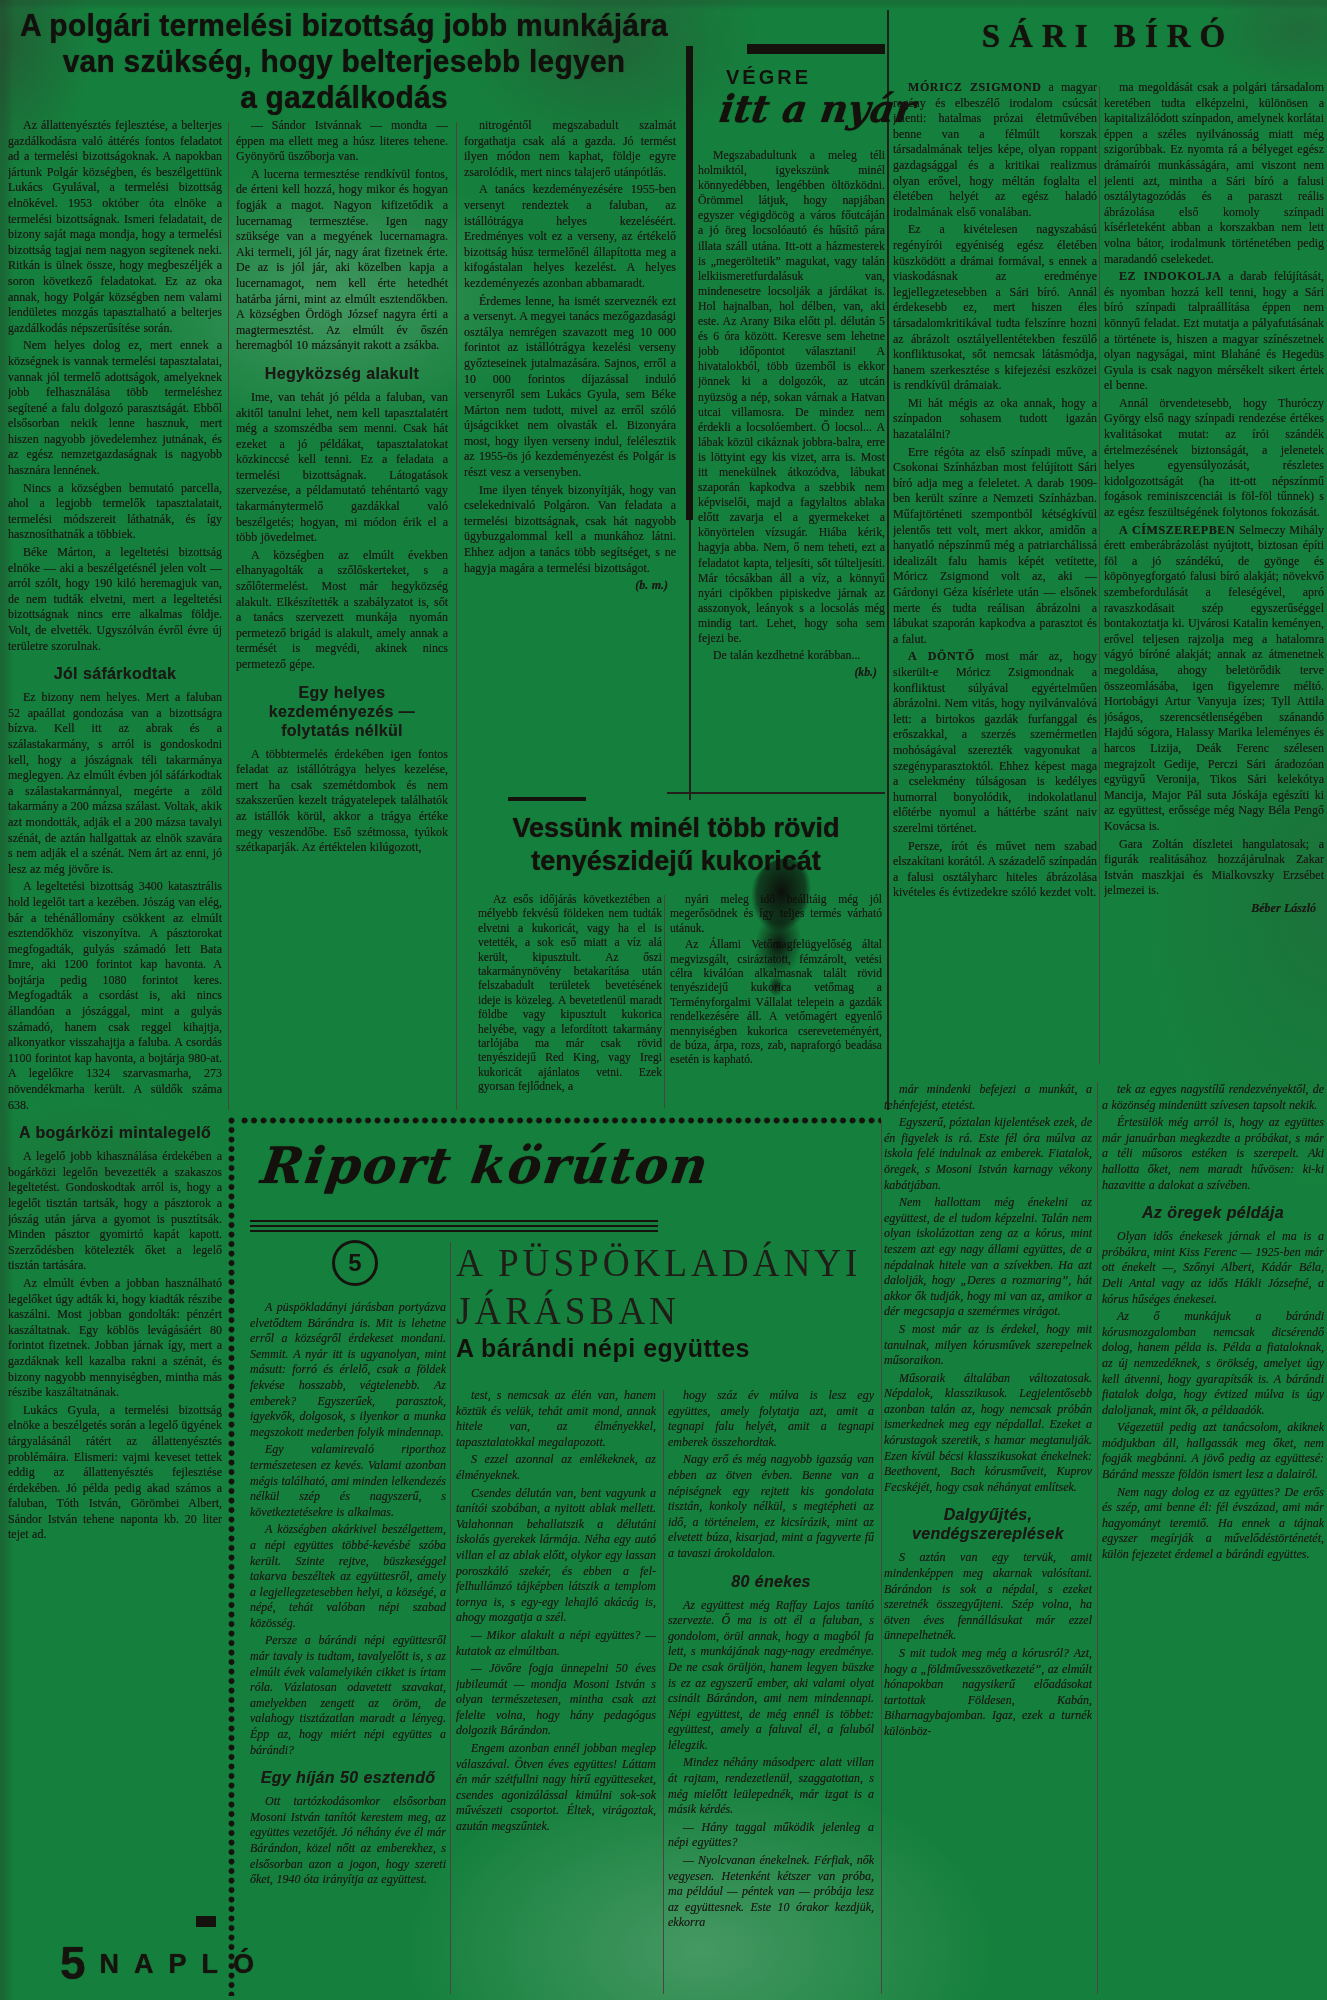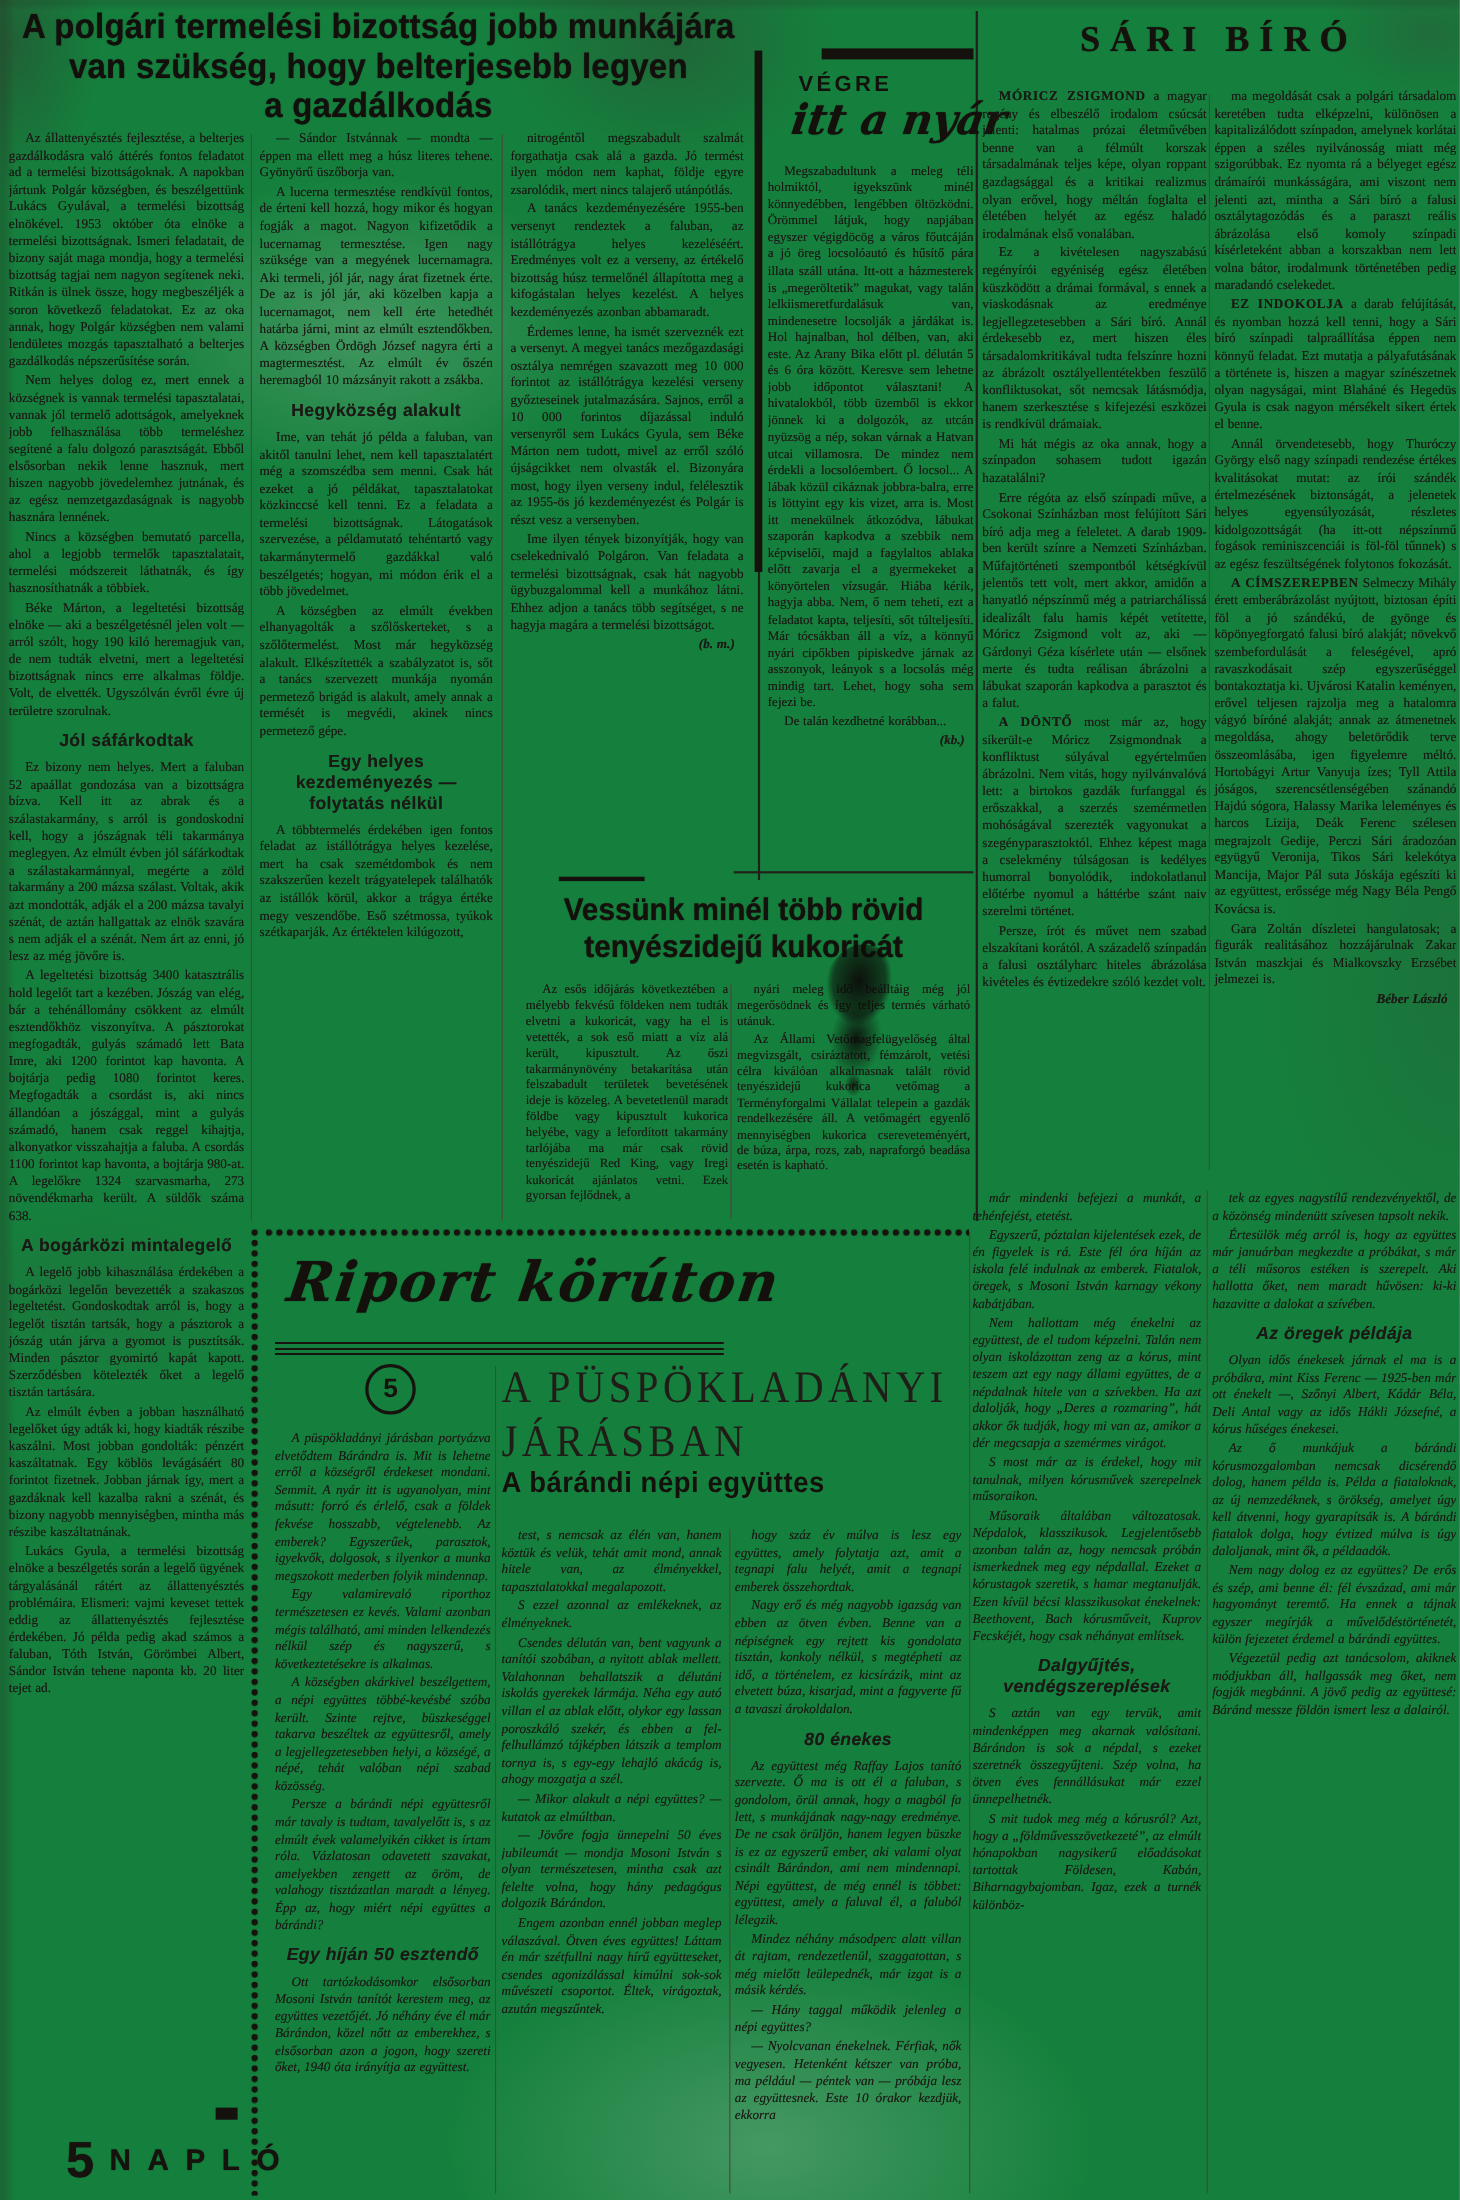--- a/index.html
+++ b/index.html
@@ -171,36 +171,36 @@
       <p>hogy száz év múlva is lesz egy együttes, amely folytatja azt, amit a tegnapi falu helyét, amit a tegnapi emberek összehordtak.</p>
       <p>Nagy erő és még nagyobb igazság van ebben az ötven évben. Benne van a népiségnek egy rejtett kis gondolata tisztán, konkoly nélkül, s megtépheti az idő, a történelem, ez kicsírázik, mint az elvetett búza, kisarjad, mint a fagyverte fű a tavaszi árokoldalon.</p>
       <h4 class="sub">80 énekes</h4>
       <p>Az együttest még Raffay Lajos tanító szervezte. Ő ma is ott él a faluban, s gondolom, örül annak, hogy a magból fa lett, s munkájának nagy-nagy eredménye. De ne csak örüljön, hanem legyen büszke is ez az egyszerű ember, aki valami olyat csinált Bárándon, ami nem mindennapi. Népi együttest, de még ennél is többet: együttest, amely a faluval él, a faluból lélegzik.</p>
       <p>Mindez néhány másodperc alatt villan át rajtam, rendezetlenül, szaggatottan, s még mielőtt leülepednék, már izgat is a másik kérdés.</p>
       <p>— Hány taggal működik jelenleg a népi együttes?</p>
       <p>— Nyolcvanan énekelnek. Férfiak, nők vegyesen. Hetenként kétszer van próba, ma például — péntek van — próbája lesz az együttesnek. Este 10 órakor kezdjük, ekkorra</p>
     </div>
   <div class="col italic" style="left:884px;top:1082px;width:208px;height:912px;">
       <p>már mindenki befejezi a munkát, a tehénfejést, etetést.</p>
-      <p>Egyszerű, póztalan kijelentések ezek, de én figyelek is rá. Este fél óra híján az iskola felé indulnak az emberek. Fiatalok, öregek, s Mosoni István karnagy vékony kabátjában.</p>
+      <p>Egyszerű, póztalan kijelentések ezek, de én figyelek is rá. Este fél óra múlva az iskola felé indulnak az emberek. Fiatalok, öregek, s Mosoni István karnagy vékony kabátjában.</p>
       <p>Nem hallottam még énekelni az együttest, de el tudom képzelni. Talán nem olyan iskolázottan zeng az a kórus, mint teszem azt egy nagy állami együttes, de a népdalnak hitele van a szívekben. Ha azt dalolják, hogy „Deres a rozmaring”, hát akkor ők tudják, hogy mi van az, amikor a dér megcsapja a szemérmes virágot.</p>
       <p>S most már az is érdekel, hogy mit tanulnak, milyen kórusművek szerepelnek műsoraikon.</p>
       <p>Műsoraik általában változatosak. Népdalok, klasszikusok. Legjelentősebb azonban talán az, hogy nemcsak próbán ismerkednek meg egy népdallal. Ezeket a kórustagok szeretik, s hamar megtanulják. Ezen kívül bécsi klasszikusokat énekelnek: Beethovent, Bach kórusműveit, Kuprov Fecskéjét, hogy csak néhányat említsek.</p>
       <h4 class="sub">Dalgyűjtés, vendégszereplések</h4>
       <p>S aztán van egy tervük, amit mindenképpen meg akarnak valósítani. Bárándon is sok a népdal, s ezeket szeretnék összegyűjteni. Szép volna, ha ötven éves fennállásukat már ezzel ünnepelhetnék.</p>
       <p>S mit tudok meg még a kórusról? Azt, hogy a „földművesszövetkezeté”, az elmúlt hónapokban nagysikerű előadásokat tartottak Földesen, Kabán, Biharnagybajomban. Igaz, ezek a turnék különböz-</p>
     </div>
   <div class="col italic" style="left:1102px;top:1082px;width:222px;height:912px;">
       <p>tek az egyes nagystílű rendezvényektől, de a közönség mindenütt szívesen tapsolt nekik.</p>
       <p>Értesülök még arról is, hogy az együttes már januárban megkezdte a próbákat, s már a téli műsoros estéken is szerepelt. Aki hallotta őket, nem maradt hűvösen: ki-ki hazavitte a dalokat a szívében.</p>
       <h4 class="sub">Az öregek példája</h4>
       <p>Olyan idős énekesek járnak el ma is a próbákra, mint Kiss Ferenc — 1925-ben már ott énekelt —, Szőnyi Albert, Kádár Béla, Deli Antal vagy az idős Hákli Józsefné, a kórus hűséges énekesei.</p>
       <p>Az ő munkájuk a bárándi kórusmozgalomban nemcsak dicsérendő dolog, hanem példa is. Példa a fiataloknak, az új nemzedéknek, s örökség, amelyet úgy kell átvenni, hogy gyarapítsák is. A bárándi fiatalok dolga, hogy évtized múlva is úgy daloljanak, mint ők, a példaadók.</p>
+      <p>Végezetül pedig azt tanácsolom, akiknek módjukban áll, hallgassák meg őket, nem fogják megbánni. A jövő pedig az együttesé: Báránd messze földön ismert lesz a dalairól.</p>
       <p>Nem nagy dolog ez az együttes? De erős és szép, ami benne él: fél évszázad, ami már hagyományt teremtő. Ha ennek a tájnak egyszer megírják a művelődéstörténetét, külön fejezetet érdemel a bárándi együttes.</p>
-      <p>Végezetül pedig azt tanácsolom, akiknek módjukban áll, hallgassák meg őket, nem fogják megbánni. A jövő pedig az együttesé: Báránd messze földön ismert lesz a dalairól.</p>
     </div>
 
   <div class="vr" style="left:450px;top:1242px;height:752px;"></div>
   <div class="vr" style="left:663px;top:1390px;height:604px;"></div>
   <div class="vr" style="left:881px;top:1120px;height:874px;"></div>
   <div class="vr" style="left:1097px;top:1082px;height:912px;"></div>
 
   <div class="bar" style="left:196px;top:1916px;width:20px;height:11px;"></div>
   <div class="footer" style="left:60px;top:1936px;">
     <span class="num">5</span><span class="nm">NAPLÓ</span>

